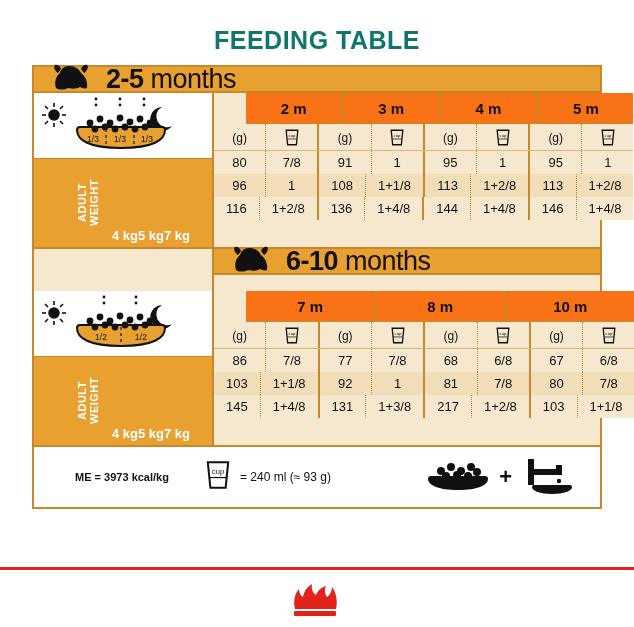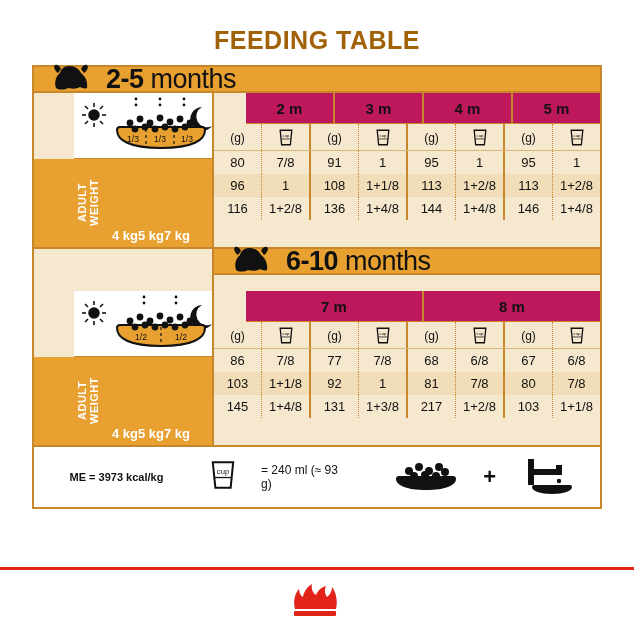--- a/index.html
+++ b/index.html
@@ -11,21 +11,21 @@
   }
   #page {
     position: relative;
     width: 634px; height: 627px;
     background: #ffffff;
   }
 
   
   .title {
     text-align: center;
-    color: #a16207;
+    color: #0f766e;
     font-weight: bold;
     font-size: 25px;
     letter-spacing: 0.5px;
     padding-top: 26px;
     padding-bottom: 10px;
   }
 
   
   .table-wrap {
     position: relative;
@@ -74,21 +74,21 @@
     border-bottom: 2px solid #c8872b;
   }
   .age-banner .age-text {
     font-size: 27px; color: #111; letter-spacing: -0.5px;
   }
   .age-banner .age-text b { font-weight: bold; }
 
   
   .months-row {
     display: flex;
-    background: #be185d;
+    background: #f97316;
     border-bottom: 1px solid #c8872b;
     margin-left: 32px;
   }
   .month-cell {
     flex: 1 1 0;
     text-align: center;
     font-weight: bold;
     font-size: 15px;
     color: #111;
     padding: 7px 0 6px;
@@ -125,34 +125,33 @@
     flex: 1 1 0;
     display: flex;
     border-left: 2px solid #c8872b;
   }
   .data-grp:first-child { border-left: none; }
   .cell-g, .cell-c {
     flex: 1 1 0;
     text-align: center;
     font-size: 13px;
     color: #111;
-    padding: 4px 4px;
+    padding: 4px 12px;
     min-height: 22px;
   }
   .cell-c { border-left: 1px dotted #c8872b; }
 
   .band-a { background: #f6e8cf; }
   .band-b { background: #f1ddb8; }
   .bowl-row {
     height: 66px;
     background: #ffffff;
     border-bottom: 1px solid #c8872b;
     border-right: 2px solid #c8872b;
     position: relative;
-    margin-left: 40px;
   }
   .weights {
     background: #e8a030;
     border-right: 2px solid #c8872b;
     display: flex;
     align-items: stretch;
     height: 66px;
   }
   .adult-weight-label {
     writing-mode: vertical-rl;
@@ -185,21 +184,21 @@
   .sep-left { background: #f6e8cf; }
 
   
   .footer {
     display: flex;
     align-items: center;
     height: 62px;
     background: #ffffff;
     border-top: 2px solid #c8872b;
     padding: 0 14px;
-    gap: 24px;
+    gap: 8px;
   }
   .footer .me {
     font-size: 11px; color: #111; font-weight: bold;
     width: 148px; text-align: center;
   }
   .footer .eq { font-size: 12px; color: #111; }
   .footer .spacer { flex: 1 1 auto; }
   .footer .plus { font-size: 22px; font-weight: bold; color: #111; }
 
   
@@ -481,20 +480,21 @@
             <div class="w">5 kg</div>
             <div class="w">7 kg</div>
           </div>
         </div>
       </div>
 
       <div class="col-right">
         <div class="months-row">
           <div class="month-cell">7 m</div>
           <div class="month-cell">8 m</div>
+          <div class="month-cell">10 m</div>
         </div>
 
         <div class="units-row">
           <div class="unit-grp">
             <div class="unit-g">(g)</div>
             <div class="unit-c">
               <svg width="16" height="19" viewBox="0 0 22 26">
                   <path d="M3 3 h16 l-2 20 h-12 z" fill="none" stroke="#111" stroke-width="1.8"></path>
                   <text x="11" y="12" font-size="6" text-anchor="middle" fill="#111" font-family="Liberation Sans, sans-serif">cup</text>
                   <line x1="4.6" y1="15" x2="17.4" y2="15" stroke="#111" stroke-width="1"></line>

